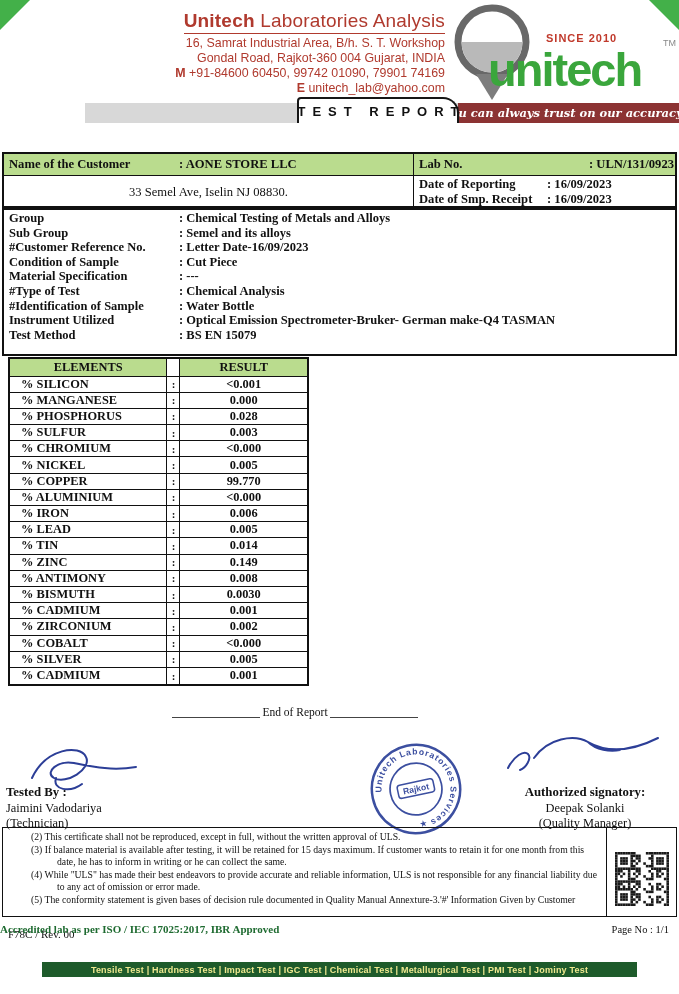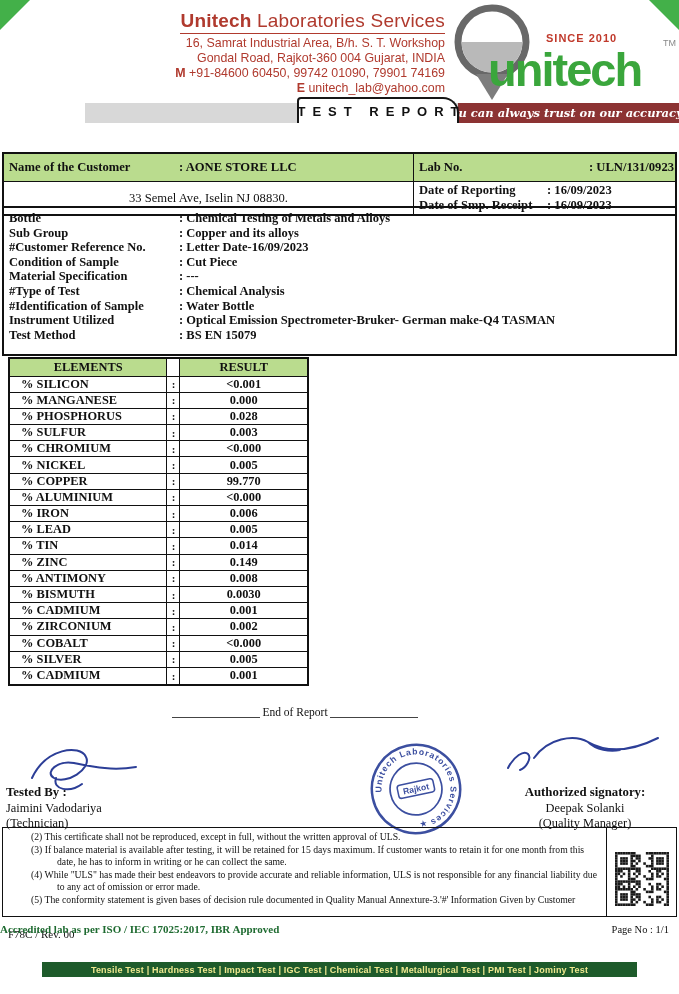--- a/index.html
+++ b/index.html
@@ -34,21 +34,21 @@
   
   .band-left{position:absolute;left:85px;top:103px;width:375px;height:20px;background:var(--banner-gray)}
   .band-right{position:absolute;left:458px;top:103px;width:221px;height:20px;background:var(--banner-maroon);display:flex;align-items:center;justify-content:center}
   .tagline{color:#fff;font-family:"DejaVu Serif",serif;font-style:italic;font-weight:bold;font-size:11.5px;white-space:nowrap}
   .band-tab{position:absolute;left:297px;top:97px;width:162px;height:26px;background:#fff;border:2px solid #161616;border-bottom:none;border-radius:4px 16px 0 0;display:flex;align-items:center;justify-content:center;z-index:2}
   .band-tab span{font-family:"Liberation Sans",sans-serif;font-weight:bold;font-size:13px;letter-spacing:7px;white-space:nowrap;padding-left:7px}
 
   
   .cust{position:absolute;left:2px;top:152px;width:675px;border:2px solid var(--ink)}
   .cust .row{display:flex}
-  .cust .row.r1{height:28px;border-bottom:1.6px solid var(--ink)}
+  .cust .row.r1{height:22px;border-bottom:1.6px solid var(--ink)}
   .cust .row.r2{height:32px}
   .cell-l{width:410px;border-right:1.6px solid var(--ink)}
   .cell-r{flex:1}
   .green{background:var(--table-green)}
   .kv{display:flex;align-items:center;height:100%;padding-left:5px;font-weight:bold;font-size:12.6px}
   .kv .k{width:170px;flex:none}
   .centered{display:flex;align-items:center;justify-content:center;height:100%;font-size:12.6px}
   .dates{padding-left:5px;font-weight:bold;font-size:12.6px;line-height:15.4px;padding-top:1px}
   .dates .k{display:inline-block;width:128px}
 
@@ -99,21 +99,21 @@
 </style>
 </head>
 <body>
 
 <div class="page">
 
   <div class="corner tl"></div>
   <div class="corner tr"></div>
 
   <div class="head-block">
-    <div class="company"><b>Unitech</b><span> Laboratories Services</span></div>
+    <div class="company"><b>Unitech</b><span> Laboratories Analysis</span></div>
     <div class="addr">16, Samrat Industrial Area, B/h. S. T. Workshop</div>
     <div class="addr">Gondal Road, Rajkot-360 004 Gujarat, INDIA</div>
     <div class="addr"><span class="pfx">M</span> <span>+91-84600 60450, 99742 01090, 79901 74169</span></div>
     <div class="addr"><span class="pfx">E</span> <span>unitech_lab@yahoo.com</span></div>
   </div>
 
   <div class="logo">
     <svg class="flask" width="88" height="100" viewBox="0 0 88 100">
       <circle cx="44" cy="40" r="34" fill="#fff" stroke="#686868" stroke-width="7"></circle>
       <path d="M13.5,40 A30.5,30.5 0 0 0 74.5,40 Z" fill="#b9b9b9"></path>
@@ -147,26 +147,26 @@
       <div class="cell-l centered">33 Semel Ave, Iselin NJ 08830.</div>
       <div class="cell-r dates">
         <div><span class="k">Date of Reporting</span><span>: 16/09/2023</span></div>
         <div><span class="k">Date of Smp. Receipt</span><span>: 16/09/2023</span></div>
       </div>
     </div>
   </div>
 
   <div class="details" id="details-rows">
       <div class="drow">
-        <span class="dlabel">Bottle</span>
+        <span class="dlabel">Group</span>
         <span class="dvalue">: Chemical Testing of Metals and Alloys</span>
       </div>
       <div class="drow">
         <span class="dlabel">Sub Group</span>
-        <span class="dvalue">: Copper and its alloys</span>
+        <span class="dvalue">: Semel and its alloys</span>
       </div>
       <div class="drow">
         <span class="dlabel">#Customer Reference No.</span>
         <span class="dvalue">: Letter Date-16/09/2023</span>
       </div>
       <div class="drow">
         <span class="dlabel">Condition of Sample</span>
         <span class="dvalue">: Cut Piece</span>
       </div>
       <div class="drow">

